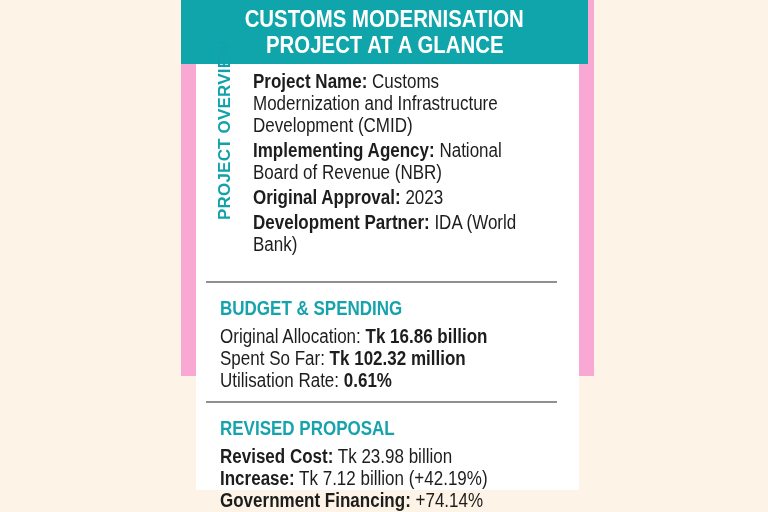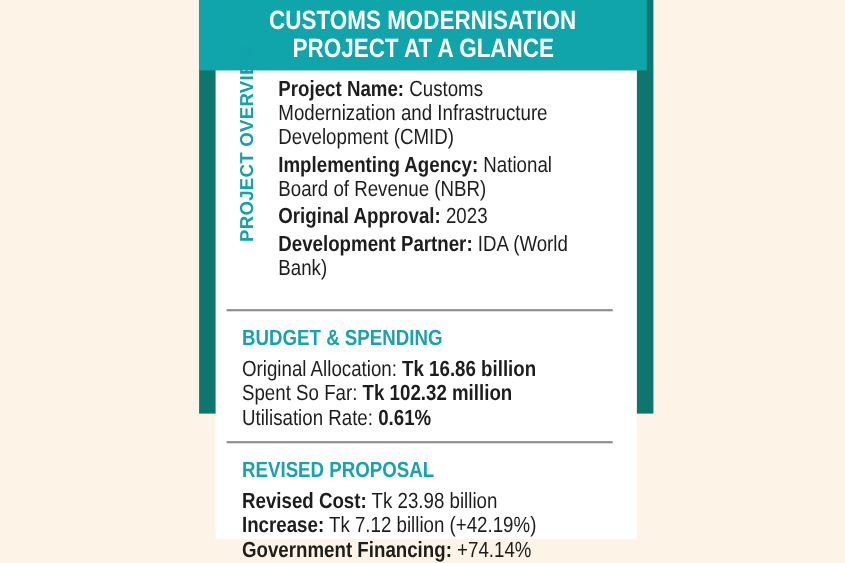--- a/index.html
+++ b/index.html
@@ -4,21 +4,21 @@
 <style>
   html,body{margin:0;padding:0;}
   body{
     width:768px;height:512px;position:relative;overflow:hidden;
     background:#fdf3e6;
     font-family:"Liberation Sans", sans-serif;
     color:#1d1d1d;
   }
   .panel{
     position:absolute;left:181px;top:0;width:413px;height:376px;
-    background:#0f766e;
+    background:#f9a8d4;
   }
   .header{
     position:absolute;left:0;top:0;width:407px;height:64px;
     background:#0fa5ab;
     display:flex;flex-direction:column;justify-content:center;align-items:center;
   }
   .header-line{
     color:#ffffff;font-weight:bold;font-size:24px;line-height:26px;
     white-space:nowrap;
     transform:scaleX(0.85);transform-origin:50% 50%;

